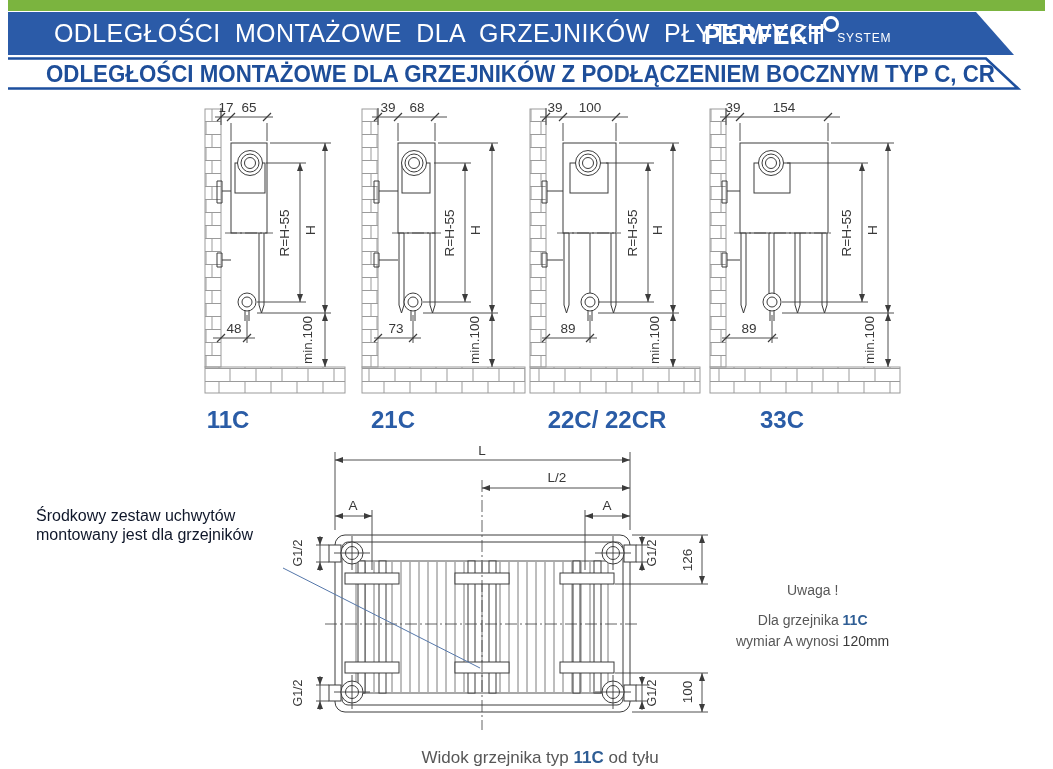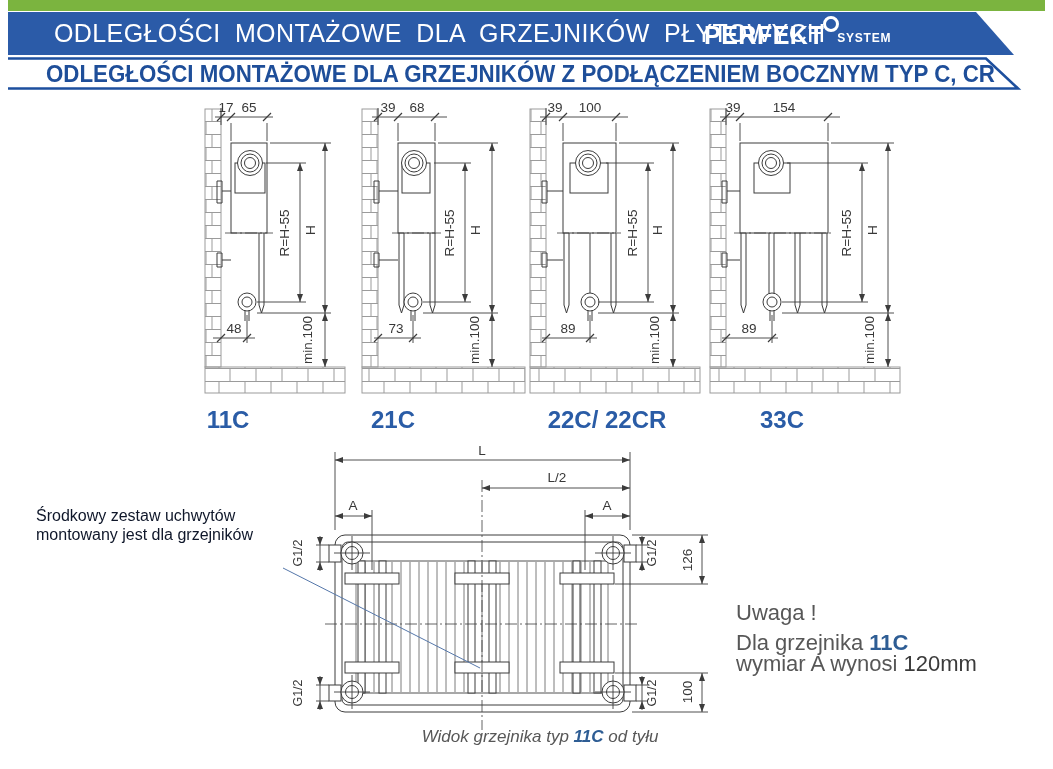--- a/index.html
+++ b/index.html
@@ -5,33 +5,33 @@
   html,body{margin:0;padding:0;background:#fff;}
   .page{position:relative;width:1053px;height:769px;background:#fff;overflow:hidden;
         font-family:"Liberation Sans",sans-serif;padding-left:12px;}
   .abs{position:absolute;}
   svg{position:absolute;overflow:visible;}
   
   .hdr-title{left:54px;top:19px;font-size:25px;color:#fff;letter-spacing:.4px;word-spacing:7px;white-space:nowrap;}
   .logo{left:704px;top:16px;display:flex;align-items:flex-end;color:#fff;}
   .brand{font-size:25px;font-weight:bold;letter-spacing:.5px;line-height:1;}
   .ring{display:inline-block;width:10px;height:10px;border:3px solid #fff;border-radius:50%;margin:0 0 16px -1px;}
-  .brandsub{font-size:12px;font-weight:bold;letter-spacing:.8px;margin:0 0 3px -2px;}
+  .brandsub{font-size:12px;font-weight:normal;letter-spacing:.8px;margin:0 0 3px -2px;}
   .sub-title{left:46px;top:61px;font-size:23px;font-weight:bold;color:#1e4e99;
              transform:scaleX(.97);transform-origin:left;white-space:nowrap;}
   
   .typelabel{top:406px;font-size:24px;font-weight:bold;color:#2a5ca6;transform:translateX(-50%);white-space:nowrap;}
   
   .note-left{left:36px;top:506px;font-size:16px;line-height:19px;color:#0f172a;}
-  .uwaga{left:736px;top:602px;font-size:22px;line-height:21px;color:#575757;}
+  .uwaga{left:736px;top:580px;font-size:14px;line-height:21px;color:#575757;text-align:center;}
   .uwaga .title{margin-bottom:9px;}
   .uwaga .grp{margin-bottom:10px;}
   .tblue{color:#2e5d94;font-weight:bold;}
   .tbold{color:#3a3a3a;font-weight:normal;}
-  .caption{left:365px;top:727px;width:350px;text-align:center;font-size:17px;color:#575757;white-space:nowrap;font-style:italic;}
+  .caption{left:365px;top:748px;width:350px;text-align:center;font-size:17px;color:#575757;white-space:nowrap;}
   
   .dk{stroke:#3c3c3c;fill:none;stroke-width:1;}
   .fw{stroke:#3c3c3c;fill:#fff;stroke-width:1;}
   .dim{stroke:#3c3c3c;fill:none;stroke-width:.9;}
   .sl{stroke:#3c3c3c;fill:none;stroke-width:1.2;}
   .ar{fill:#3c3c3c;stroke:none;}
   .cl{stroke:#3c3c3c;fill:none;stroke-width:.8;stroke-dasharray:12 3 2 3;}
   .fin{stroke:#5a5a5a;fill:none;stroke-width:.8;}
   text.t{font-family:"Liberation Sans",sans-serif;font-size:13.5px;fill:#383838;}
   text.tg{font-family:"Liberation Sans",sans-serif;font-size:12.5px;fill:#383838;}

